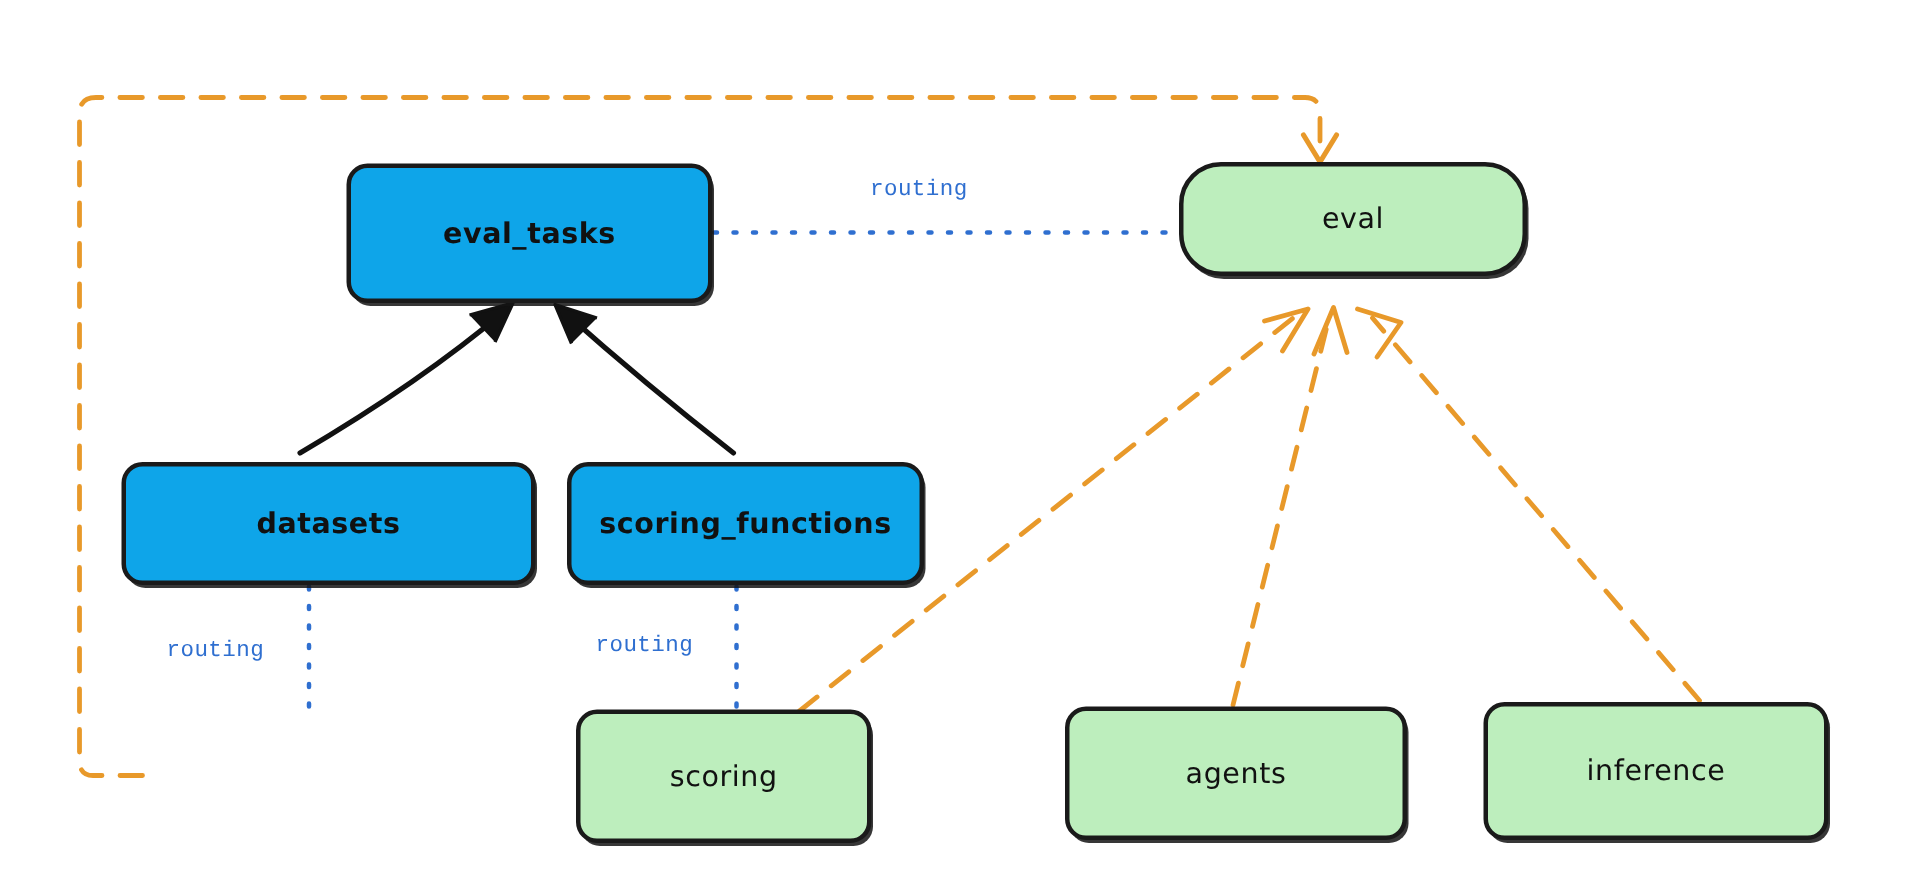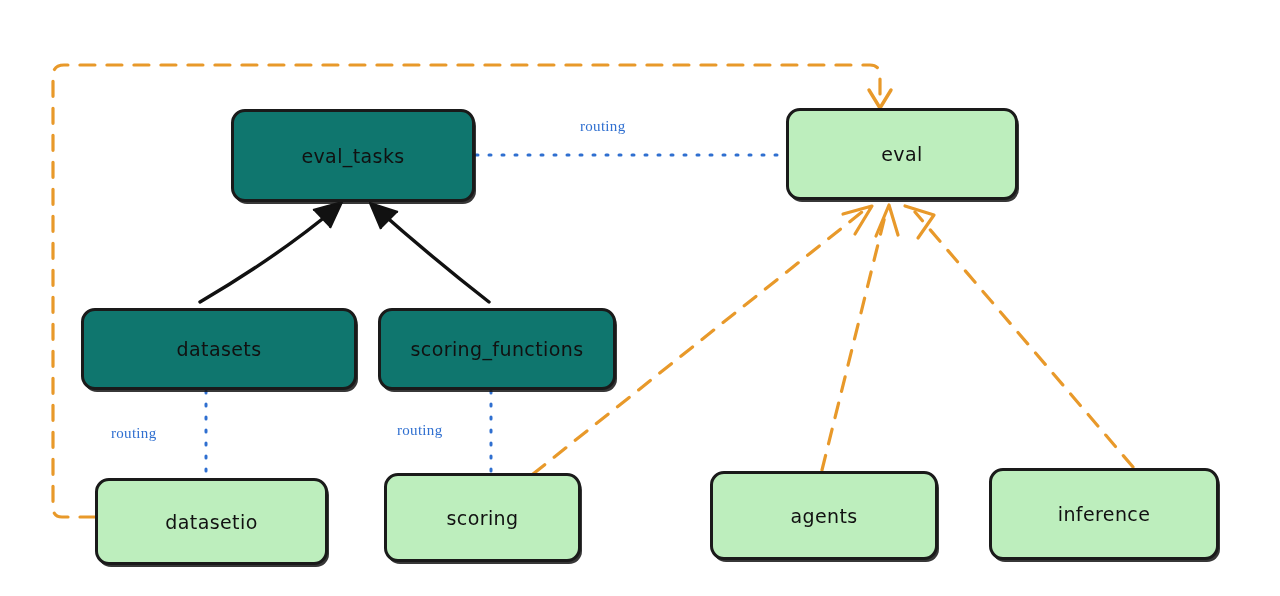--- a/index.html
+++ b/index.html
@@ -37,33 +37,34 @@
     justify-content: center;
     text-align: center;
     color: #111111;
     font-family: "DejaVu Sans", sans-serif;
     font-size: 19px;
     letter-spacing: 0.4px;
     z-index: 3;
     box-shadow: 2px 3px 0 -1px rgba(20,20,20,0.85);
   }
   .node-api {
-    background: #0f766e;
+    background: #0ea5e9;
+    font-weight: bold;
   }
   .node-provider {
     background: #bdeebd;
   }
   .node-label {
     pointer-events: none;
     white-space: nowrap;
   }
   .edge-label {
     position: absolute;
     color: #2f6fd0;
-    font-family: Liberation Serif, serif;
+    font-family: Liberation Mono, monospace;
     font-size: 15px;
     letter-spacing: 0.3px;
     white-space: nowrap;
     z-index: 4;
   }
 </style>
 </head>
 <body>
 
 <div id="diagram-canvas">
@@ -111,35 +112,32 @@
       <path d="M 1133 467 L 915 212" fill="none" stroke="#e8992a" stroke-width="3.2" stroke-dasharray="15 12" stroke-linecap="round"></path>
       <path d="M 905 206 L 934 215 L 918 238" fill="none" stroke="#e8992a" stroke-width="3.2" stroke-linecap="round" stroke-linejoin="round"></path>
     </g>
 
   </svg>
 
   <div class="node node-api" style="left:231px; top:109px; width:244px; height:93px;">
     <span class="node-label">eval_tasks</span>
   </div>
 
-  <div class="node node-provider" style="left:786px; top:108px; width:232px; height:92px;">
+  <div class="node node-provider" style="left:786px; top:108px; width:232px; height:76px;border-radius:28px;">
     <span class="node-label">eval</span>
   </div>
 
   <div class="node node-api" style="left:81px; top:308px; width:276px; height:82px;">
     <span class="node-label">datasets</span>
   </div>
 
   <div class="node node-api" style="left:378px; top:308px; width:238px; height:82px;">
     <span class="node-label">scoring_functions</span>
   </div>
 
-  <div class="node node-provider" style="left:95px; top:478px; width:233px; height:87px;">
-    <span class="node-label">datasetio</span>
-  </div>
 
   <div class="node node-provider" style="left:384px; top:473px; width:197px; height:89px;">
     <span class="node-label">scoring</span>
   </div>
 
   <div class="node node-provider" style="left:710px; top:471px; width:228px; height:89px;">
     <span class="node-label">agents</span>
   </div>
 
   <div class="node node-provider" style="left:989px; top:468px; width:230px; height:92px;">

